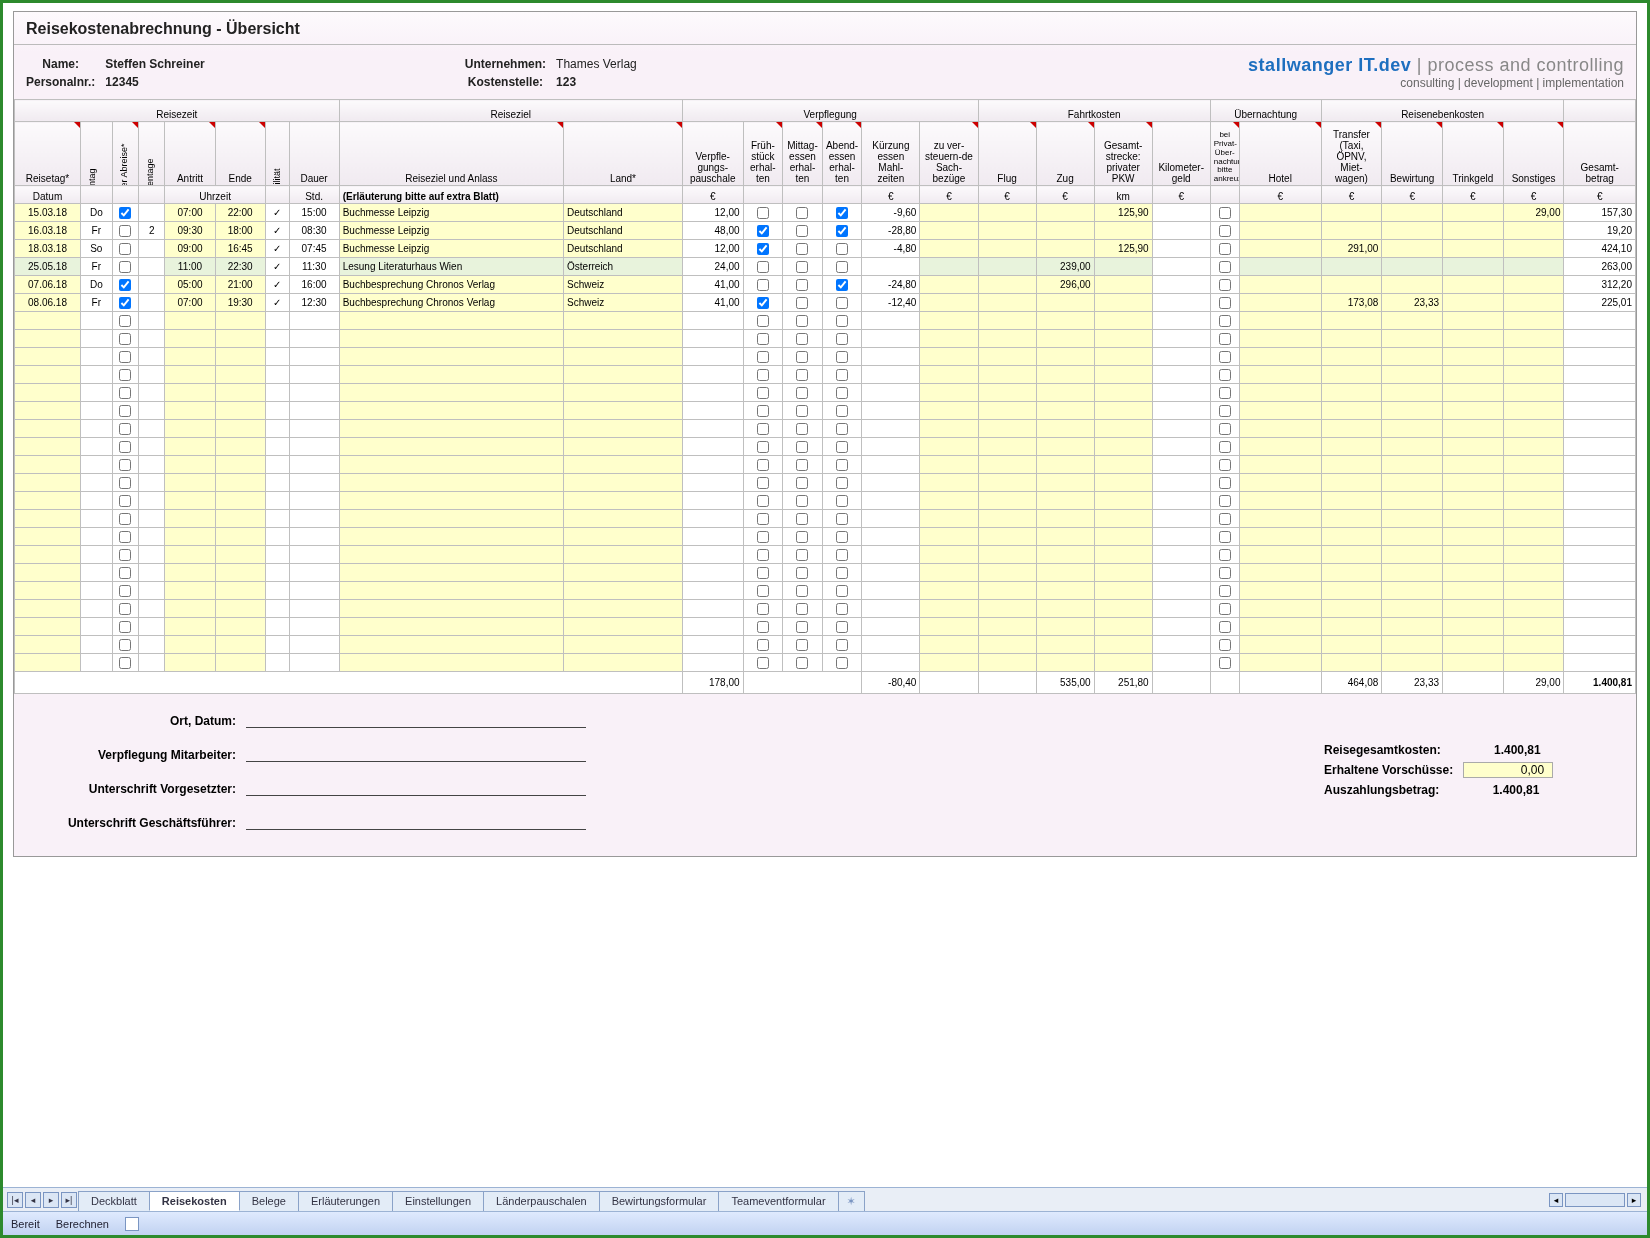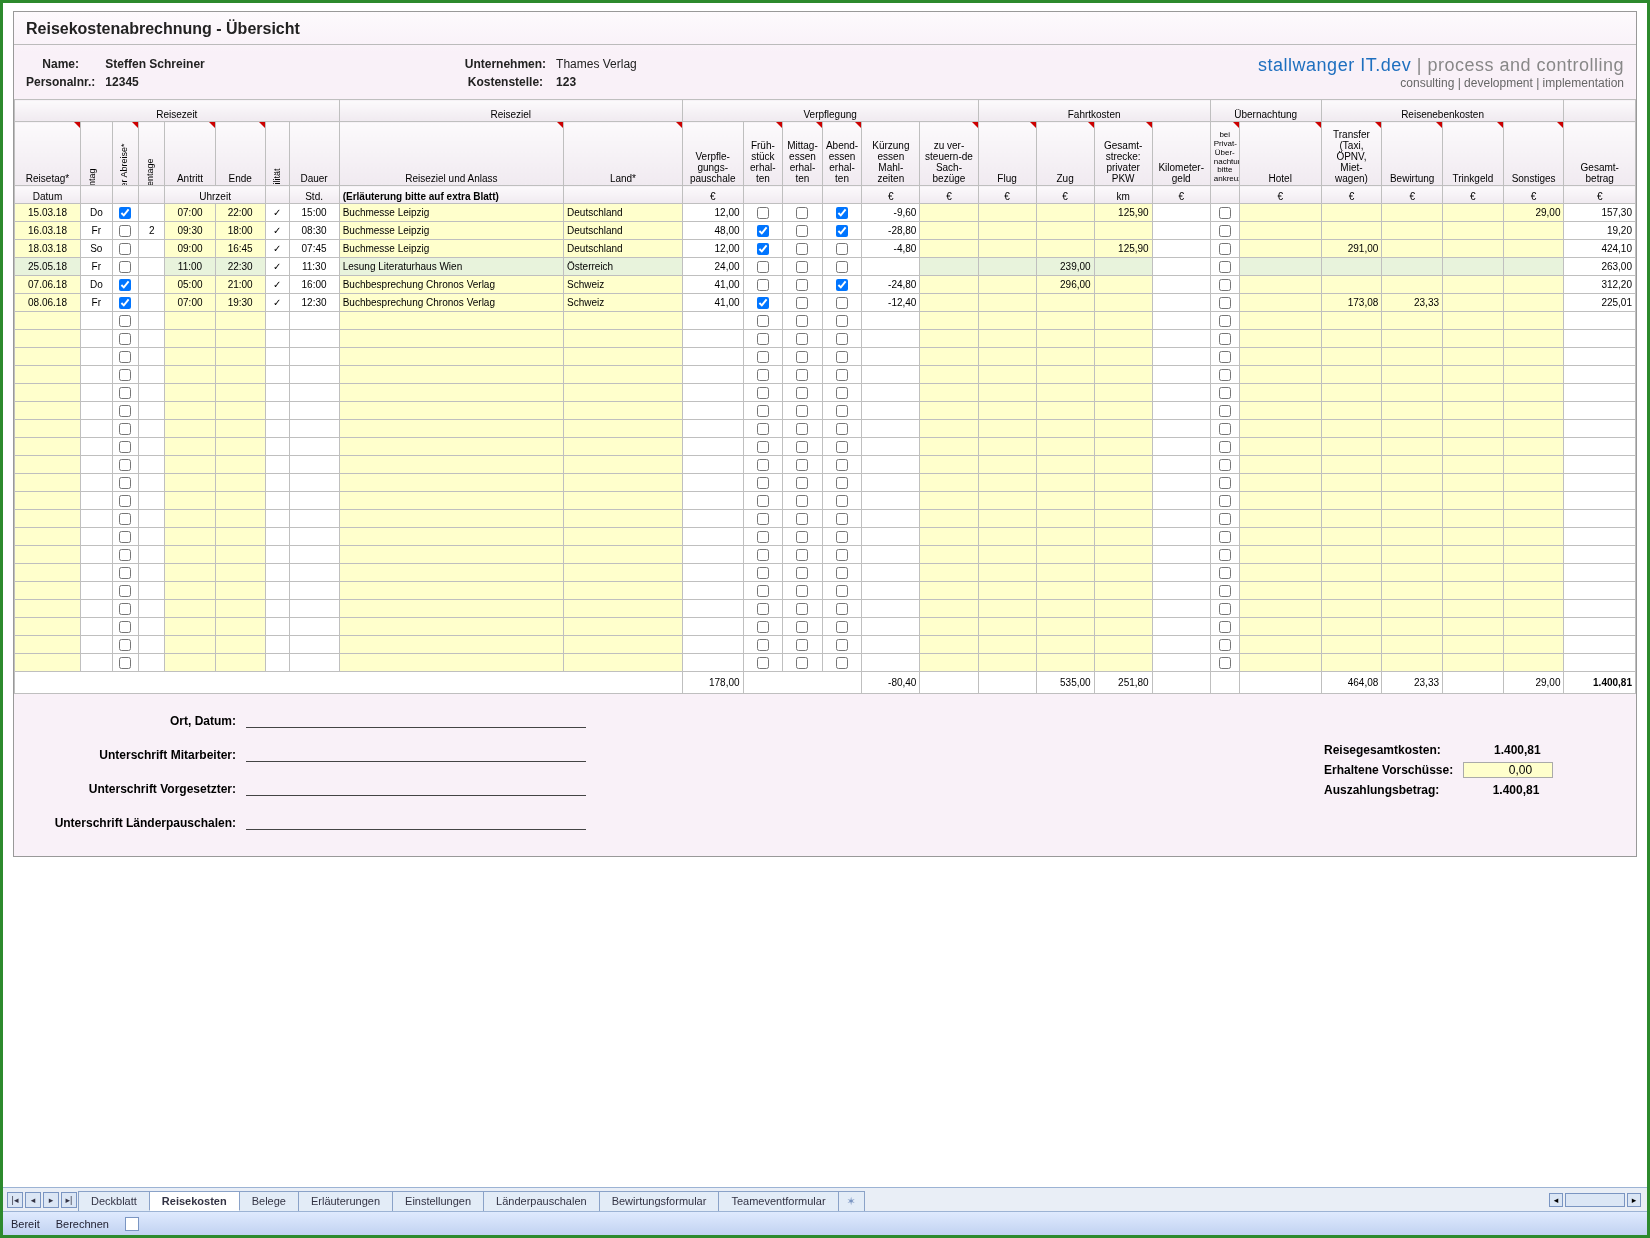--- a/index.html
+++ b/index.html
@@ -41,21 +41,21 @@
     align-items: flex-start;
     padding: 10px 12px 8px;
     font-size: 12px;
     color: #222;
   }
   .meta-block { display: flex; gap: 10px; }
   .meta-labels { text-align: center; font-weight: bold; }
   .meta-labels div, .meta-values div { height: 18px; line-height: 18px; }
   .brand { margin-left: auto; text-align: right; }
   .brand-line1 { font-size: 18px; letter-spacing: .5px; }
-  .brand-acc { color: #1e6fbf; font-weight: 400; }
+  .brand-acc { color: #1e6fbf; font-weight: 700; }
   .brand-grey { color: #888; }
   .brand-sub { font-size: 12px; color: #666; }
   table.grid {
     border-collapse: collapse;
     width: 100%;
     font-size: 10px;
     table-layout: fixed;
     background: #fff;
   }
   table.grid th, table.grid td {
@@ -100,21 +100,21 @@
   .totals td { border:none; height:22px; font-weight:normal; }
   .footer-block { display:flex; padding: 18px 12px 8px; font-size:12px; }
   .sign-col { flex: 0 0 560px; }
   .sign-row { display:flex; align-items:flex-end; margin-bottom: 18px; }
   .sign-label { width: 220px; text-align:right; font-weight:bold; padding-right:10px; font-size:12px;}
   .sign-line { flex:1; border-bottom:1px solid #444; height:16px; }
   .summary { margin-left:auto; text-align:right; font-size:12px; margin-top:28px; width:300px;}
   .summary-row { display:flex; gap:10px; height:20px; align-items:center;}
   .summary-row .lab { font-weight:bold; }
   .summary-row .val { width:90px; text-align:right; }
-  .summary-row.boxed .val { background:#ffffcc; border:1px solid #aaa; padding:0 20px;}
+  .summary-row.boxed .val { background:#ffffcc; border:1px solid #aaa; padding:0 8px;}
   .pflicht { font-size:9px; padding: 4px 0 6px 12px; }
   .redtri::after{
     content:""; position:absolute; top:0; right:0;
     border-top:6px solid #c00; border-left:6px solid transparent;
   }
   
   .tabstrip {
     display:flex; align-items:center; height:24px;
     background:#e9eef6; border-top:1px solid #9cb3d4; font-size:11px;
     padding-left:4px; gap:0;
@@ -1068,29 +1068,29 @@
         </tbody>
       </table>
 
       <div class="footer-block">
         <div class="sign-col">
           <div class="sign-row">
               <div class="sign-label">Ort, Datum:</div>
               <div class="sign-line"></div>
             </div>
           <div class="sign-row">
-              <div class="sign-label">Unterschrift Mitarbeiter:</div>
+              <div class="sign-label">Verpflegung Mitarbeiter:</div>
               <div class="sign-line"></div>
             </div>
           <div class="sign-row">
               <div class="sign-label">Unterschrift Vorgesetzter:</div>
               <div class="sign-line"></div>
             </div>
           <div class="sign-row">
-              <div class="sign-label">Unterschrift Länderpauschalen:</div>
+              <div class="sign-label">Unterschrift Geschäftsführer:</div>
               <div class="sign-line"></div>
             </div>
         </div>
         <div class="summary">
           <div class="summary-row">
               <span class="lab">Reisegesamtkosten:</span>
               <span class="val" style="font-weight:bold">1.400,81</span>
             </div>
           <div class="summary-row boxed">
               <span class="lab">Erhaltene Vorschüsse:</span>

